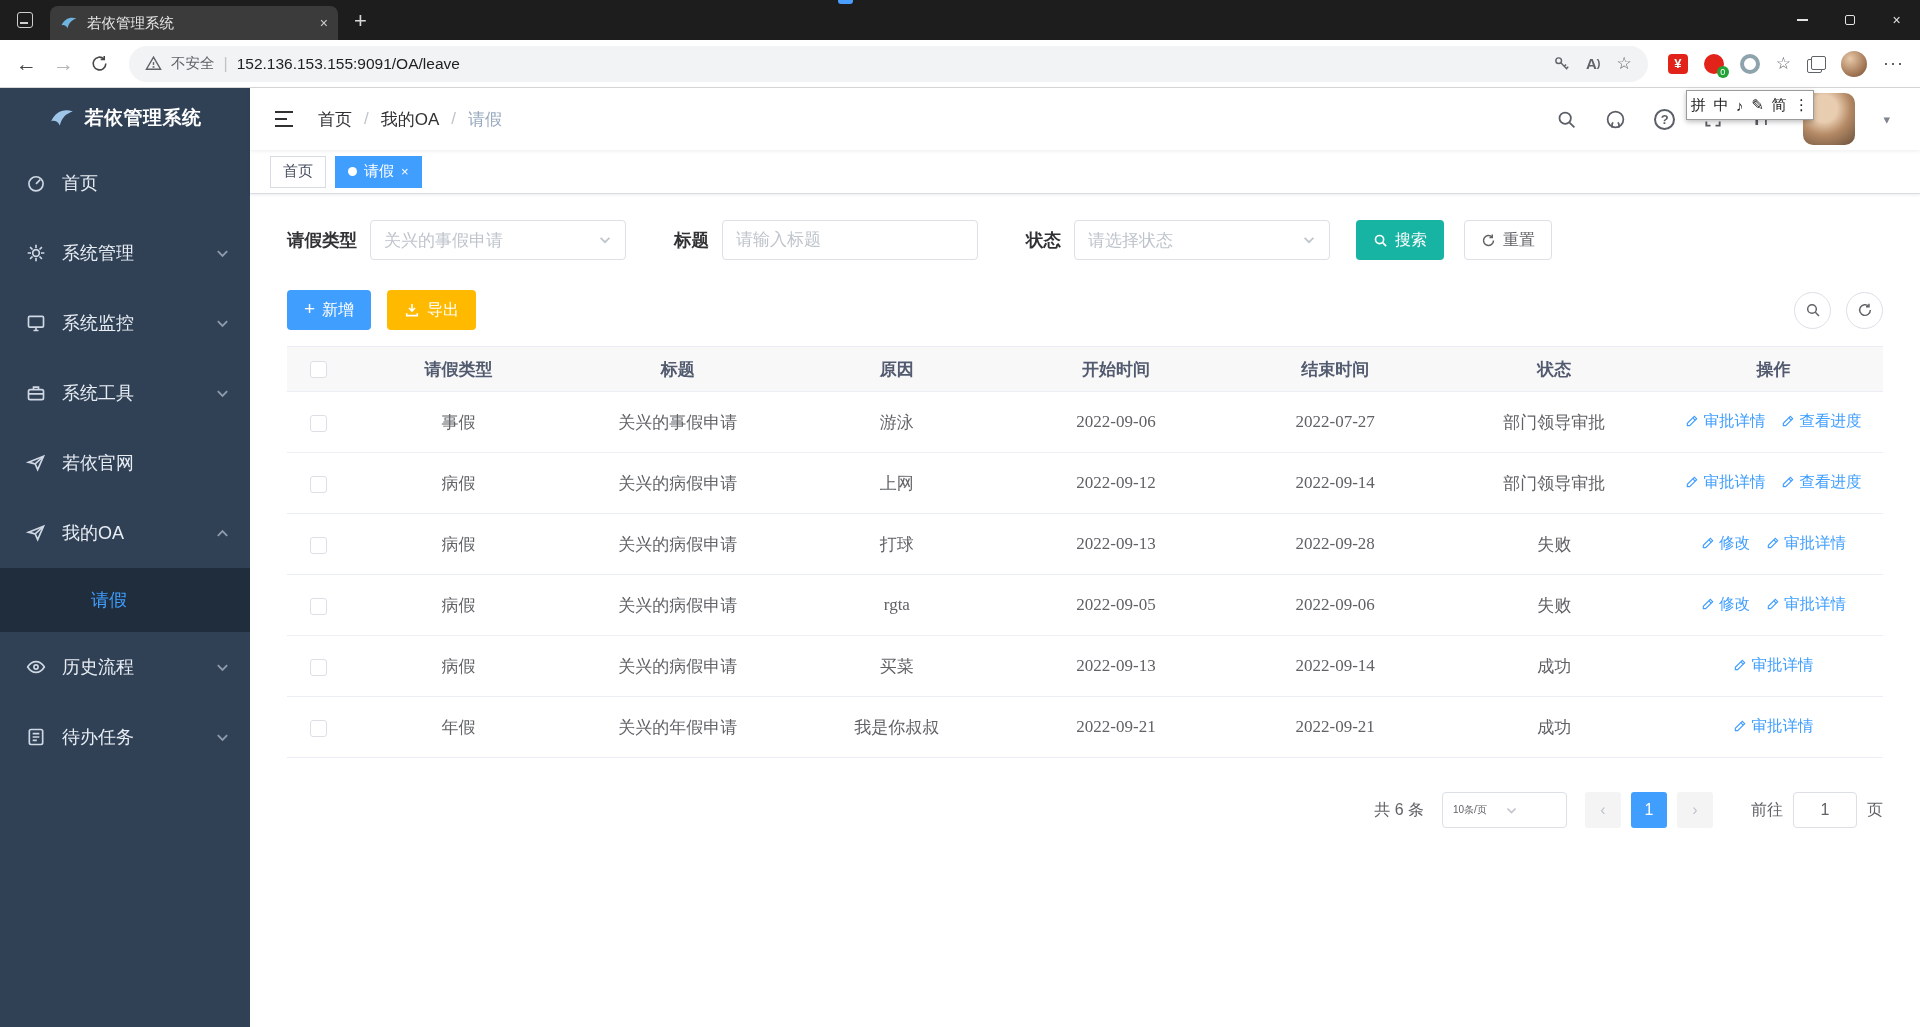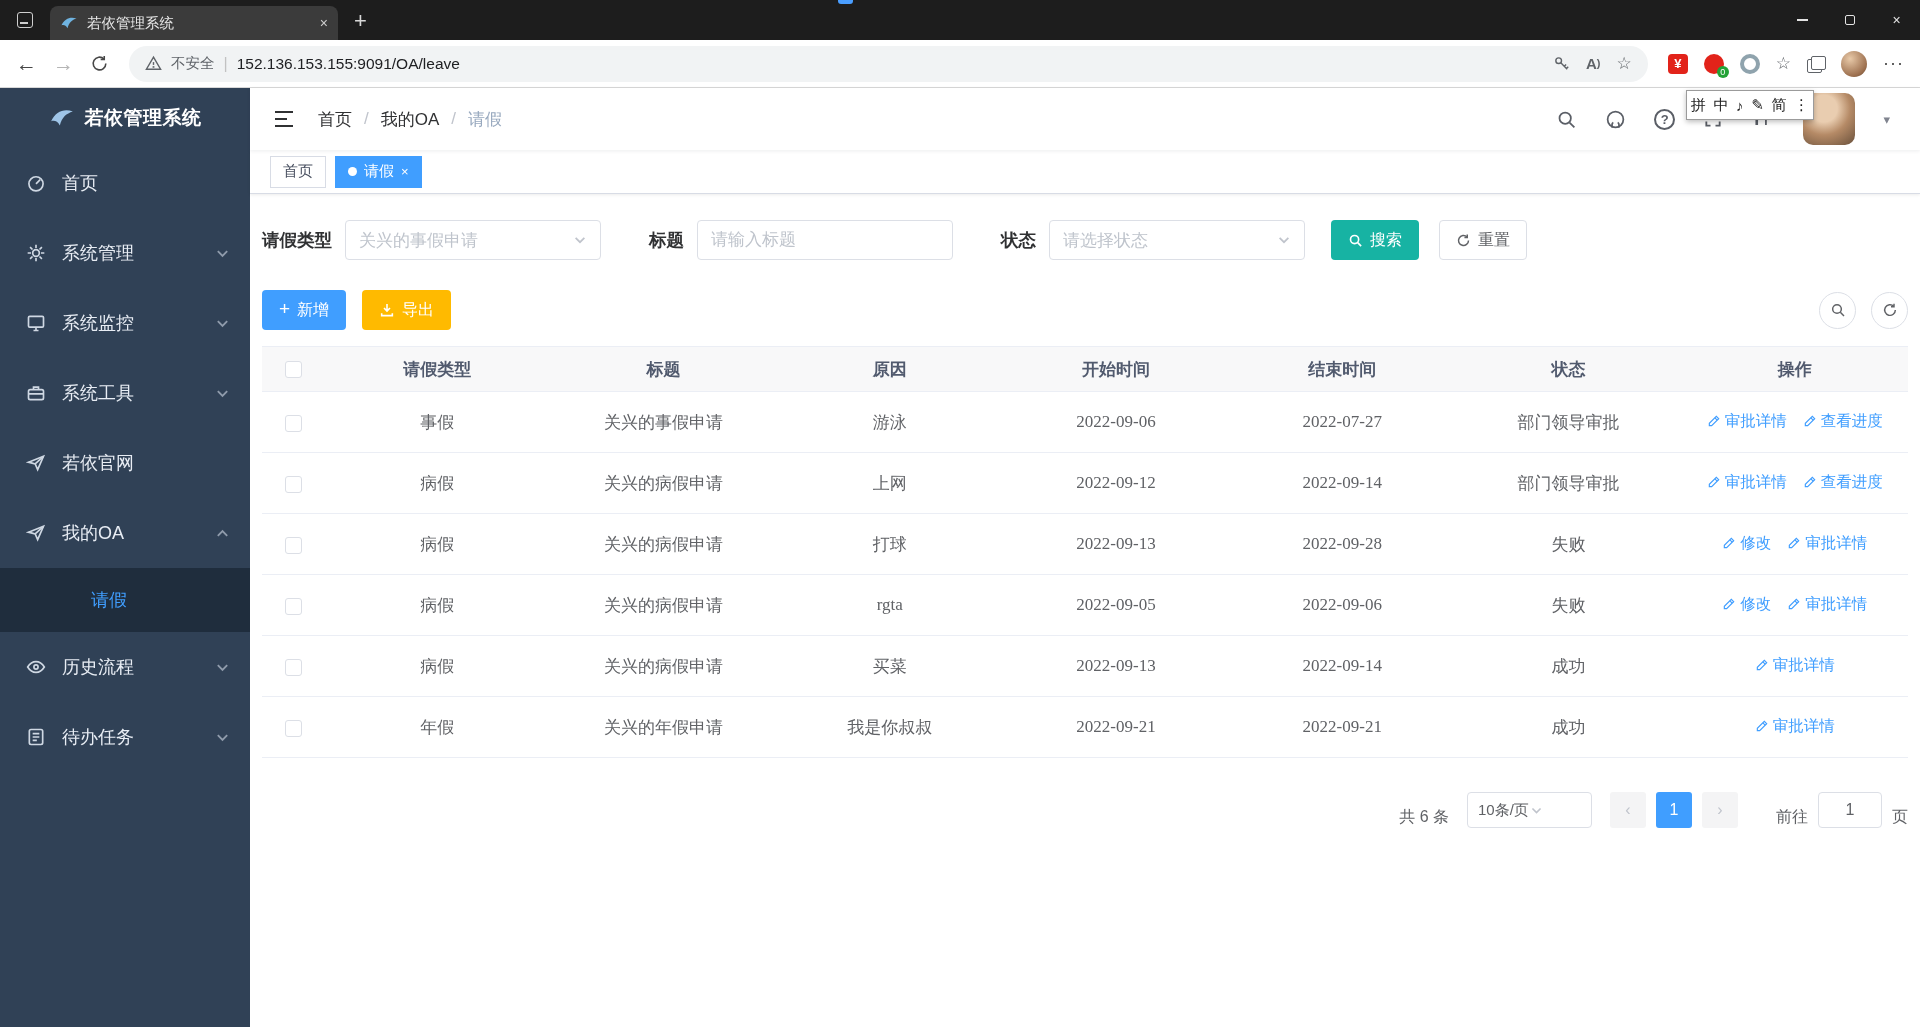--- a/index.html
+++ b/index.html
@@ -74,21 +74,21 @@
   .caret-down { color:#80848f; font-size:13px; }
 
   
   .tagsbar { height:44px; background:#fff; border-bottom:1px solid #d8dce5; box-shadow:0 1px 3px rgba(0,0,0,.08); display:flex; align-items:center; padding:0 20px; gap:9px; position:relative; z-index:1; }
   .tag { height:32px; display:inline-flex; align-items:center; gap:7px; padding:0 12px; border:1px solid #d8dce5; background:#fff; color:#495060; font-size:15px; cursor:pointer; }
   .tag.active { background:#409eff; border-color:#409eff; color:#fff; }
   .tag .dot { width:9px; height:9px; border-radius:50%; background:#fff; }
   .tag .t-close { font-size:13px; }
 
   
-  .content { padding:26px 12px; }
+  .content { padding:26px 37px; }
   .filter-row { display:flex; align-items:center; }
   .f-label { font-size:17.5px; font-weight:700; color:#303133; margin-right:13px; white-space:nowrap; }
   .f-select, .f-input { width:256px; height:40px; border:1px solid #dcdfe6; border-radius:4px; display:flex; align-items:center; padding:0 13px; background:#fff; margin-right:48px; }
   .f-select .ph { color:#bfc4cc; font-size:17px; flex:1; }
   .f-input input { border:none; outline:none; width:100%; font-size:17px; color:#606266; font-family:inherit; background:transparent; }
   .f-input input::placeholder { color:#bfc4cc; }
   .sel-caret { color:#c0c4cc; }
   .btn { height:40px; border-radius:4px; display:inline-flex; align-items:center; justify-content:center; gap:7px; font-size:16px; padding:0 16px; cursor:pointer; border:1px solid transparent; white-space:nowrap; }
   .btn-search { background:#17b3a3; color:#fff; margin-left:-22px; }
   .btn-reset { background:#fff; color:#606266; border-color:#dcdfe6; margin-left:20px; }
@@ -100,24 +100,24 @@
   .circ-btn { width:37px; height:37px; border-radius:50%; border:1px solid #dcdfe6; background:#fff; display:flex; align-items:center; justify-content:center; color:#606266; cursor:pointer; }
 
   
   .leave-table { width:100%; border-collapse:collapse; margin-top:16px; table-layout:fixed; }
   .leave-table th { background:#f8f8f9; color:#515a6e; font-size:17px; font-weight:700; height:45px; border-bottom:1px solid #ebeef5; border-top:1px solid #ebeef5; text-align:center; }
   .leave-table td { height:61px; border-bottom:1px solid #ebeef5; color:#606266; font-size:17px; text-align:center;font-family:Liberation Serif, serif; }
   .checkbox { display:inline-block; width:17px; height:17px; border:1px solid #dcdfe6; border-radius:3px; background:#fff; vertical-align:middle; cursor:pointer; }
   .op-link { color:#409eff; text-decoration:none; display:inline-flex; align-items:center; gap:4px; margin:0 8px; font-size:15.5px; cursor:pointer; white-space:nowrap; }
 
   
-  .pager { margin-top:34px; display:flex; justify-content:flex-end; align-items:flex-end; font-size:16px; color:#606266; }
+  .pager { margin-top:34px; display:flex; justify-content:flex-end; align-items:center; font-size:16px; color:#606266; }
   .pg-total { margin-right:18px; }
   .pg-size { width:125px; height:36px; border:1px solid #dcdfe6; border-radius:4px; display:flex; align-items:center; padding:0 10px; margin-right:18px; background:#fff; }
-  .pg-size span { flex:1; font-size:15px; color:#606266; }
+  .pg-size span { flex:1; font-size:10px; color:#606266; }
   .pg-btn { width:36px; height:36px; border-radius:3px; background:#f4f4f5; color:#c0c4cc; display:flex; align-items:center; justify-content:center; font-size:16px; cursor:pointer; }
   .pg-page { width:36px; height:36px; border-radius:3px; background:#409eff; color:#fff; display:flex; align-items:center; justify-content:center; margin:0 10px; font-size:16px; cursor:pointer; }
   .pg-goto { margin-left:38px; }
   .pg-input { width:64px; height:36px; border:1px solid #dcdfe6; border-radius:4px; text-align:center; font-size:16px; color:#606266; margin:0 10px; outline:none; font-family:inherit; }
 
   
   .ime-bar { position:absolute; left:1686px; top:90px; width:128px; height:30px; background:#fff; border:1px solid #9b9b9b; box-shadow:0 2px 5px rgba(0,0,0,.25); display:flex; align-items:center; justify-content:space-around; z-index:50; }
   .ime-g { font-size:15px; color:#222; }
 </style>
 </head>

